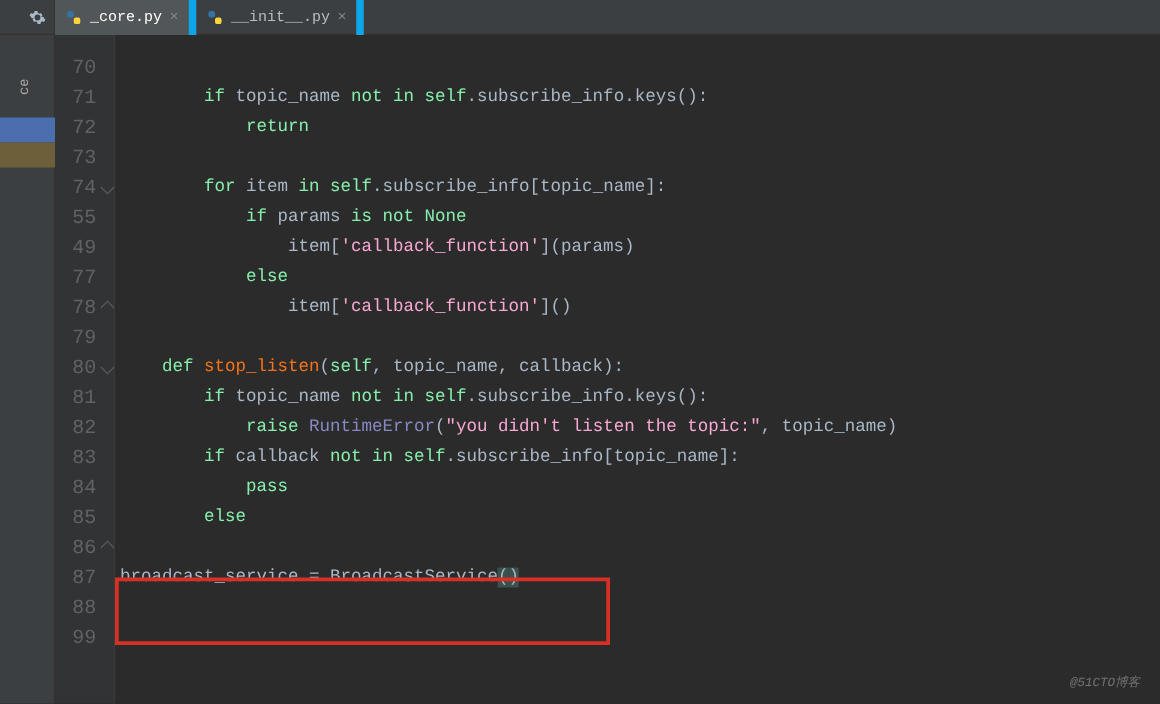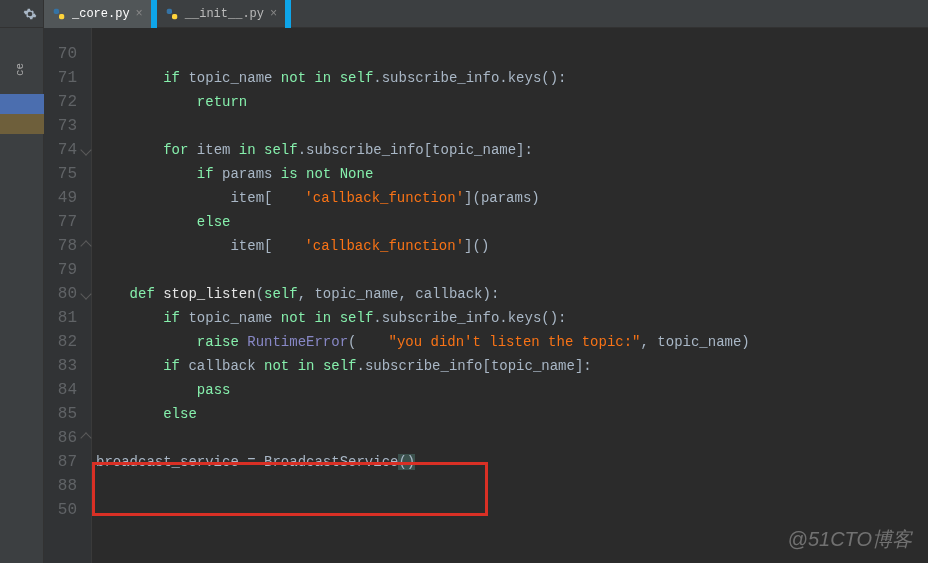--- a/index.html
+++ b/index.html
@@ -104,37 +104,37 @@
     position: relative;
   }
   .line {
     height: 24px;
     line-height: 24px;
     white-space: pre;
     padding-left: 4px;
   }
   .kw { color: #86efac; }
   .self { color: #86efac; margin-top: 47px; }
-  .str { color: #f97316; margin-left: 32px; }
-  .fn { color: #e5e5e5; }
+  .str { color: #f9a8d4; }
+  .fn { color: #f97316; }
   .builtin { color: #8888c6; }
   .param { color: #a9b7c6; }
   .paren { color: #a9b7c6; }
   .hl-paren { background: #3b514d; }
   .redbox {
     position: absolute;
     border: 3px solid #d93025;
     pointer-events: none;
   }
   .watermark {
     position: absolute;
     right: 16px; bottom: 10px;
     color: rgba(200,200,200,0.45);
-    font-family: Liberation Sans, sans-serif;
-    font-size: 20px;
+    font-family: Liberation Mono, monospace;
+    font-size: 10px;
     font-style: italic;
   }
 </style>
 </head>
 <body>
 
 <div class="topbar">
   <div class="left-tools">
     <svg class="gear" viewBox="0 0 24 24">
         <path d="M12 8a4 4 0 100 8 4 4 0 000-8zm9 4a7 7 0 01-.1 1.2l2 1.6-2 3.4-2.4-1a7 7 0 01-2 1.2l-.4 2.6h-4l-.4-2.6a7 7 0 01-2-1.2l-2.4 1-2-3.4 2-1.6A7 7 0 013 12a7 7 0 01.1-1.2l-2-1.6 2-3.4 2.4 1a7 7 0 012-1.2L8 3h4l.4 2.6a7 7 0 012 1.2l2.4-1 2 3.4-2 1.6A7 7 0 0121 12z"></path>
@@ -165,35 +165,35 @@
     <div class="sidebar-label">ce</div>
     <div class="sidebar-sel"></div>
     <div class="sidebar-row2"></div>
   </div>
   <div class="gutter" id="gutter">
       <div class="ln">70</div>
       <div class="ln">71</div>
       <div class="ln">72</div>
       <div class="ln">73</div>
       <div class="ln">74<span class="fold down"></span></div>
-      <div class="ln">75</div>
+      <div class="ln">55</div>
       <div class="ln">49</div>
       <div class="ln">77</div>
       <div class="ln">78<span class="fold up"></span></div>
       <div class="ln">79</div>
       <div class="ln">80<span class="fold down"></span></div>
       <div class="ln">81</div>
       <div class="ln">82</div>
       <div class="ln">83</div>
       <div class="ln">84</div>
       <div class="ln">85</div>
       <div class="ln">86<span class="fold up"></span></div>
       <div class="ln">87</div>
       <div class="ln">88</div>
-      <div class="ln">50</div>
+      <div class="ln">99</div>
     </div>
   <div class="editor" id="editor">
 
   <div class="line"></div>
       <div class="line">        <span class="kw">if </span><span class="param">topic_name </span><span class="kw">not in </span><span class="self">self</span><span class="param">.subscribe_info.keys():</span></div>
       <div class="line">            <span class="kw">return</span></div>
       <div class="line"></div>
       <div class="line">        <span class="kw">for </span><span class="param">item </span><span class="kw">in </span><span class="self">self</span><span class="param">.subscribe_info[topic_name]:</span></div>
       <div class="line">            <span class="kw">if </span><span class="param">params </span><span class="kw">is not </span><span class="kw">None</span><span class=":"></span></div>
       <div class="line">                <span class="param">item[</span><span class="str">'callback_function'</span><span class="param">](params)</span></div>

